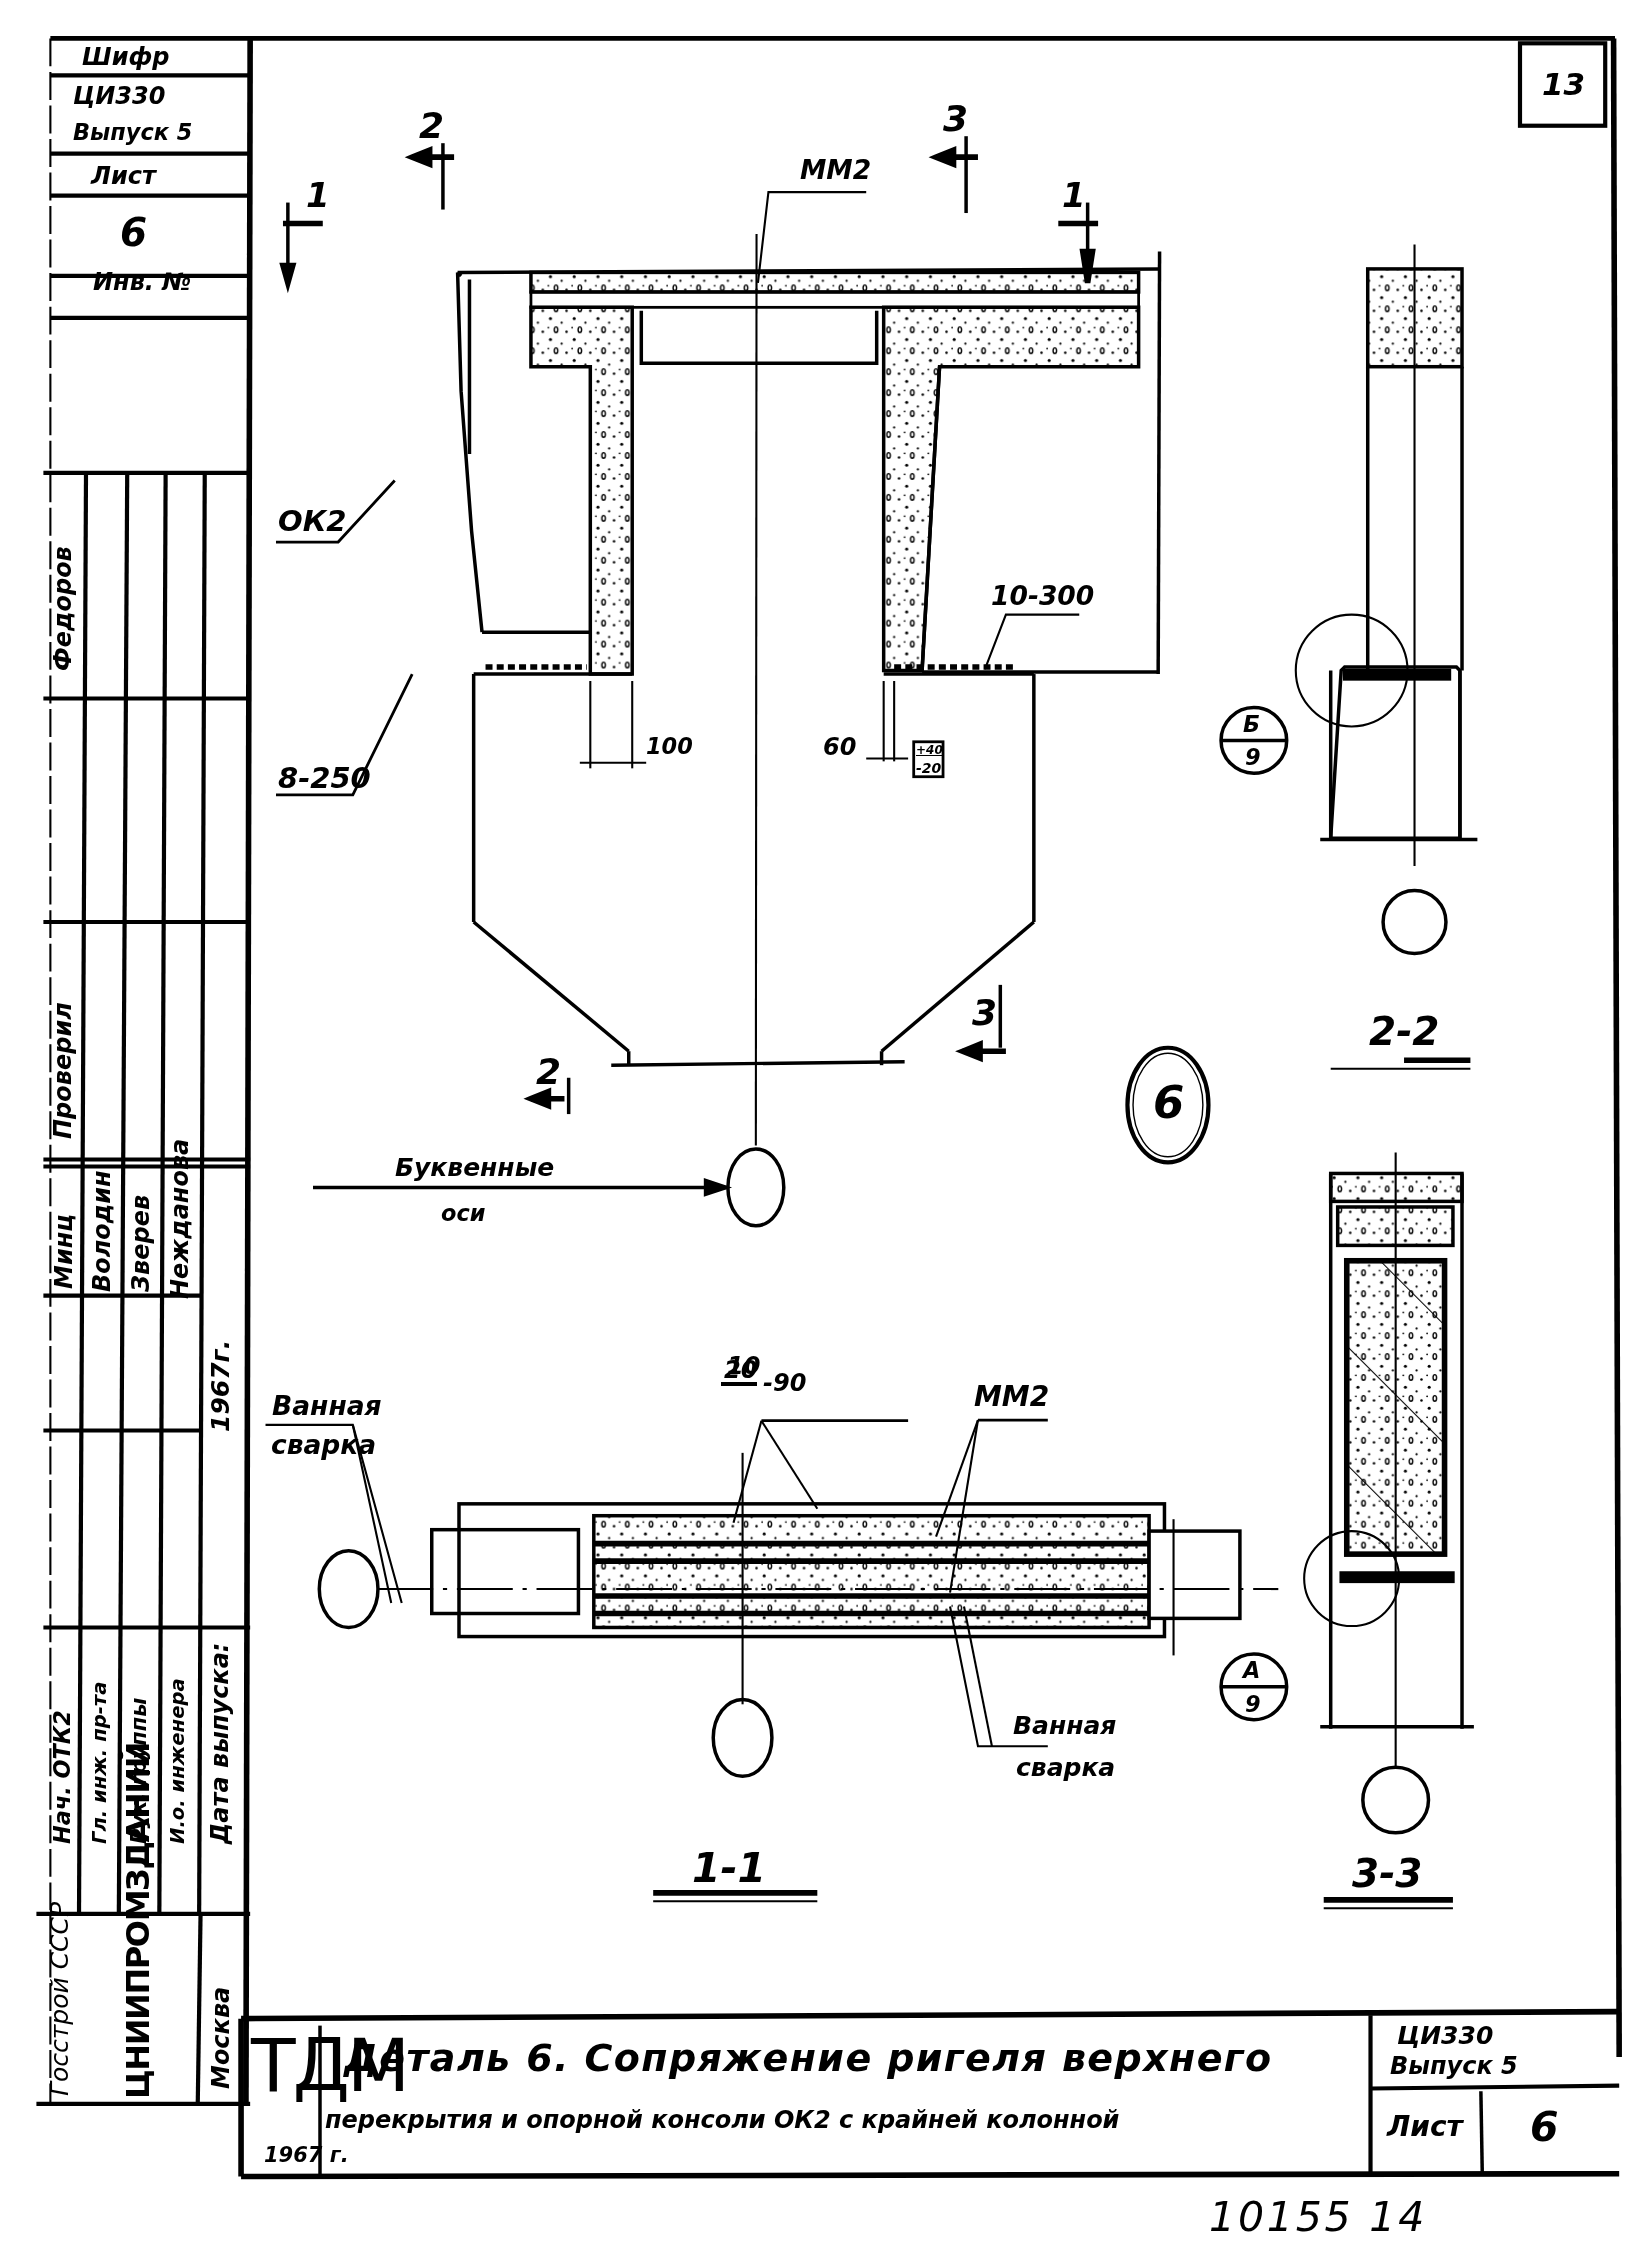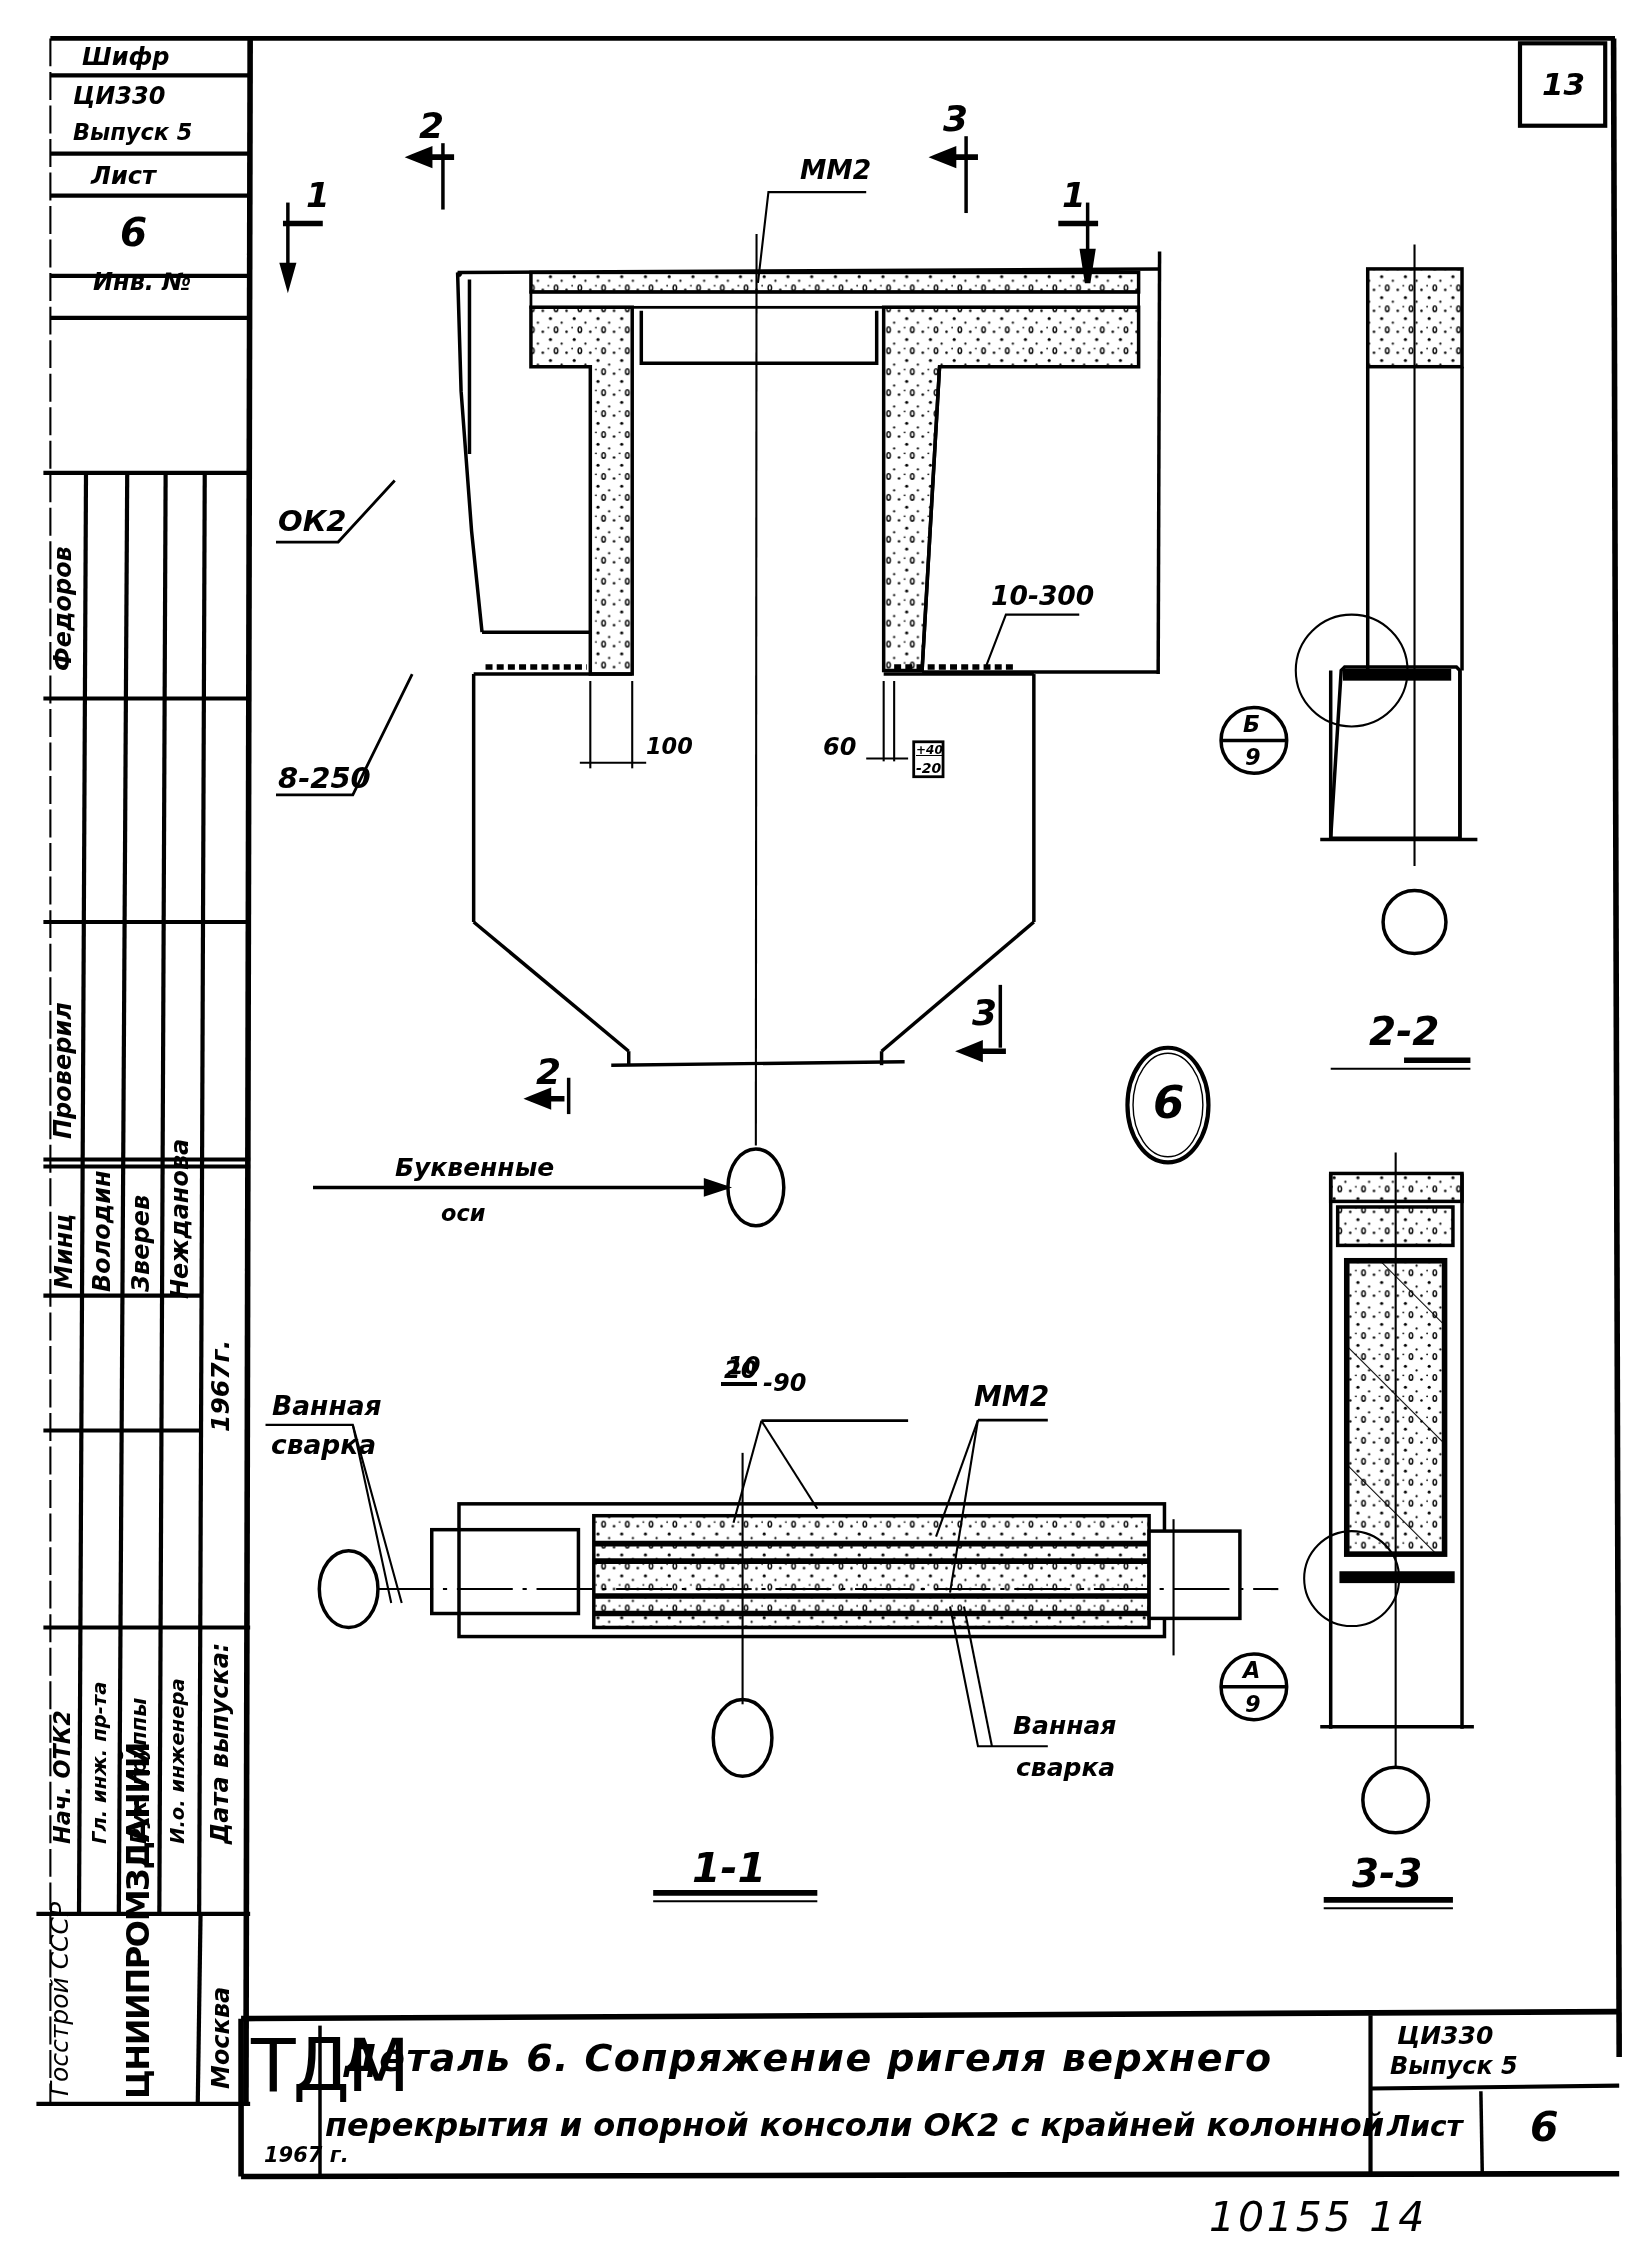--- a/index.html
+++ b/index.html
@@ -243,21 +243,21 @@
 <div class="vtext" style="left:45px;top:2096px;font-size:25px;font-weight:normal;">Госстрой СССР</div>
 <div class="vtext tdm" style="left:119px;top:2099px;font-size:32px;font-weight:bold;letter-spacing:-1.4px;">ЦНИИПРОМЗДАНИЙ</div>
 <div class="vtext" style="left:207px;top:2089px;font-size:24px;">Москва</div>
 
 <div class="abs hand" style="left:1542px;top:66px;font-size:31px;">13</div>
 <div class="abs" style="left:1209px;top:2193px;font-size:41px;font-style:italic;letter-spacing:2.8px;">10155 14</div>
 
 <div class="abs tdm" style="left:251px;top:2029px;font-size:73px;line-height:1;letter-spacing:-2.8px;">ТДМ</div>
 <div class="abs hand" style="left:264px;top:2143px;font-size:21px;">1967 г.</div>
 <div class="abs hand" style="left:344px;top:2036px;font-size:38px;letter-spacing:1.4px;">Деталь 6. Сопряжение ригеля верхнего</div>
-<div class="abs hand" style="left:325px;top:2106px;font-size:32px;font-style:italic;">перекрытия и опорной консоли ОК2 с крайней колонной</div>
+<div class="abs hand" style="left:325px;top:2106px;font-size:24px;font-style:italic;">перекрытия и опорной консоли ОК2 с крайней колонной</div>
 <div class="abs hand" style="left:1397px;top:2021px;font-size:25px;">ЦИ330</div>
 <div class="abs hand" style="left:1390px;top:2052px;font-size:24px;">Выпуск 5</div>
 <div class="abs hand" style="left:1387px;top:2110px;font-size:28px;">Лист</div>
 <div class="abs hand" style="left:1530px;top:2103px;font-size:41px;">6</div>
 
 <div class="abs hand" style="left:306px;top:175px;font-size:34px;">1</div>
 <div class="abs hand" style="left:419px;top:105px;font-size:36px;">2</div>
 <div class="abs hand" style="left:943px;top:98px;font-size:36px;">3</div>
 <div class="abs hand" style="left:1062px;top:175px;font-size:34px;">1</div>
 <div class="abs hand" style="left:536px;top:1051px;font-size:36px;">2</div>

